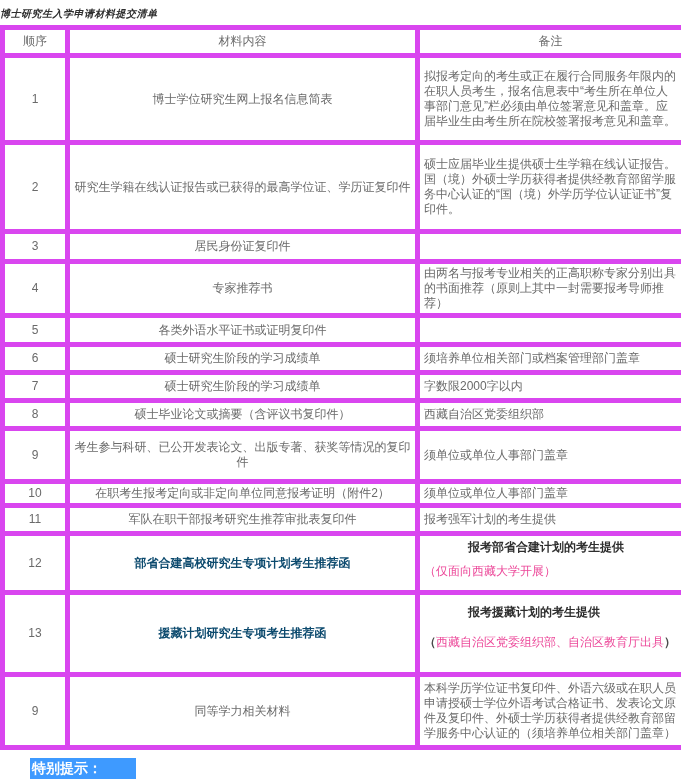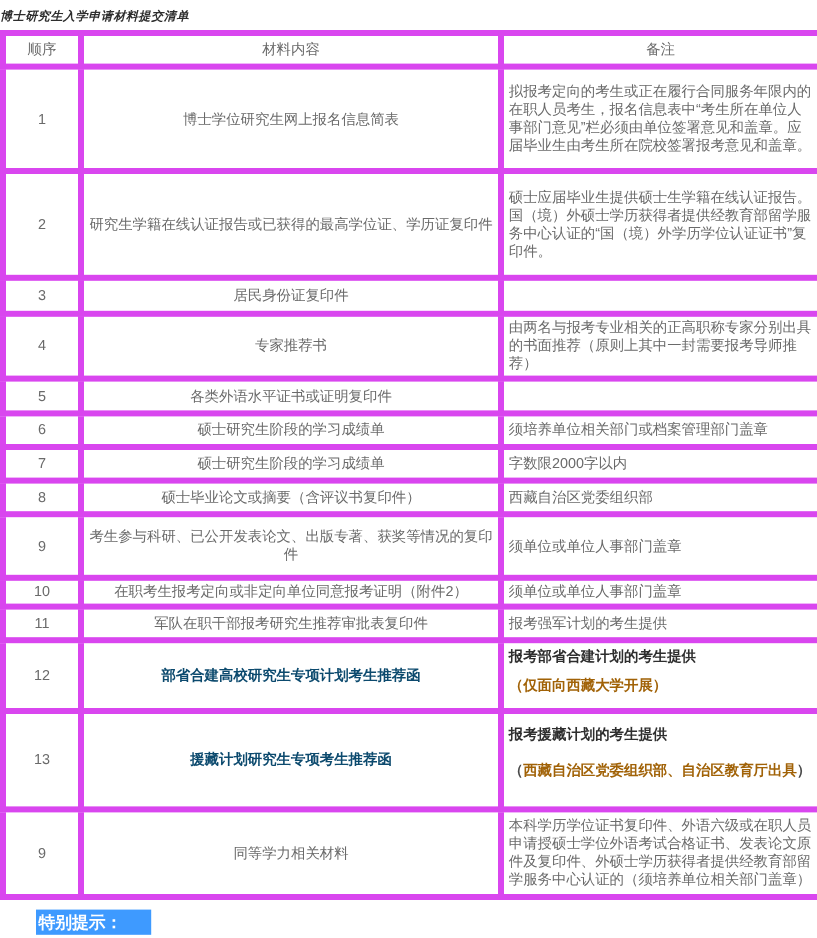--- a/index.html
+++ b/index.html
@@ -20,27 +20,27 @@
     line-height:15px;vertical-align:middle;
     padding:2px 4px;word-break:break-all;
   }
   th{text-align:center;}
   td.num{text-align:center;padding:2px 2px;}
   td.mat{padding-left:9px;padding-right:6px;text-align:center;}
   td.rem{padding-left:6px;padding-right:4px;text-align:left;}
   tr.emph td.mat{color:#0c4a6e;font-weight:bold;}
   tr.emph .r-main{color:#2e2e2e;font-weight:bold;}
   .r-line{margin:9px 0;}
-  .r-line:first-child{margin-top:2px;}
-  .red{color:#a16207;font-weight:bold;margin-top:28px;}
+  .r-line:first-child{margin-top:2px;margin-left:44px;}
+  .red{color:#ec4899;font-weight:normal;margin-top:28px;}
   .r-paren{color:#4a4a4a;font-weight:bold;}
   .note{
     display:inline-block;margin:8px 0 0 30px;
     background:#3e9aff;color:#ffffff;font-weight:bold;
-    font-size:14px;line-height:20px;padding:0 24px 1px 2px;
+    font-size:14px;line-height:20px;padding:0 34px 1px 2px;
   }
 </style>
 </head>
 <body>
 
 
 
 <div class="title">博士研究生入学申请材料提交清单</div>
 
 <table class="materials">

